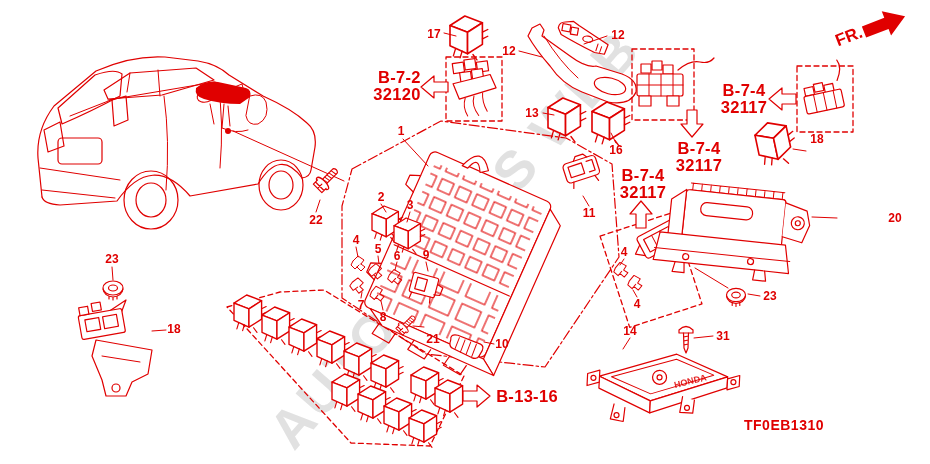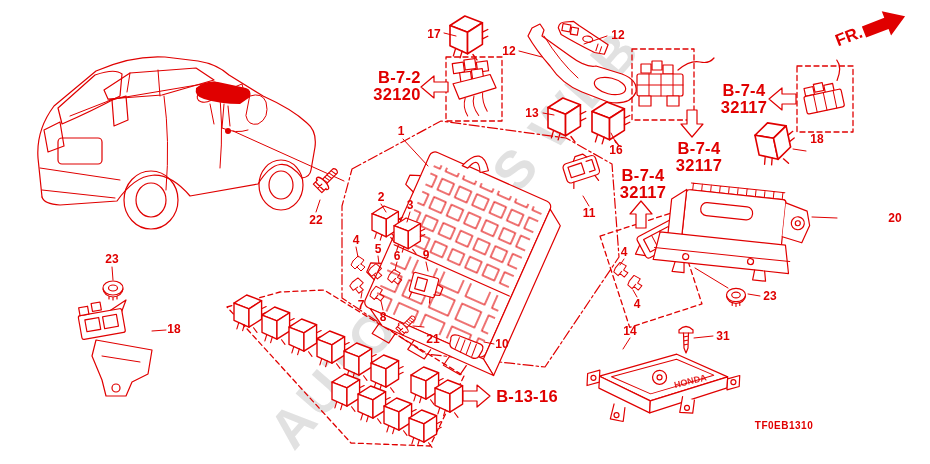--- a/index.html
+++ b/index.html
@@ -26,21 +26,21 @@
     position:absolute;transform:translate(-50%,-50%);
     color:var(--accent);font-weight:bold;font-size:16.5px;line-height:1.05;
     white-space:pre;text-align:center;letter-spacing:.3px;
   }
   .fr-label{
     position:absolute;transform:translate(-50%,-50%) rotate(-21deg);
     color:var(--accent);font-weight:bold;font-size:17px;
   }
   .code-label{
     position:absolute;transform:translate(-50%,-50%);
-    color:var(--accent);font-weight:bold;font-size:10px;letter-spacing:.5px;
+    color:var(--accent);font-weight:bold;font-size:14px;letter-spacing:.5px;
   }
 </style>
 </head>
 <body style="background: rgb(255, 255, 255);">
 
 <div id="stage">
 <svg width="930" height="464" viewBox="0 0 930 464">
   <defs>
     <g id="relay">
       <polygon class="ln w" points="0,7 11,0 24,5 13,12"></polygon>

